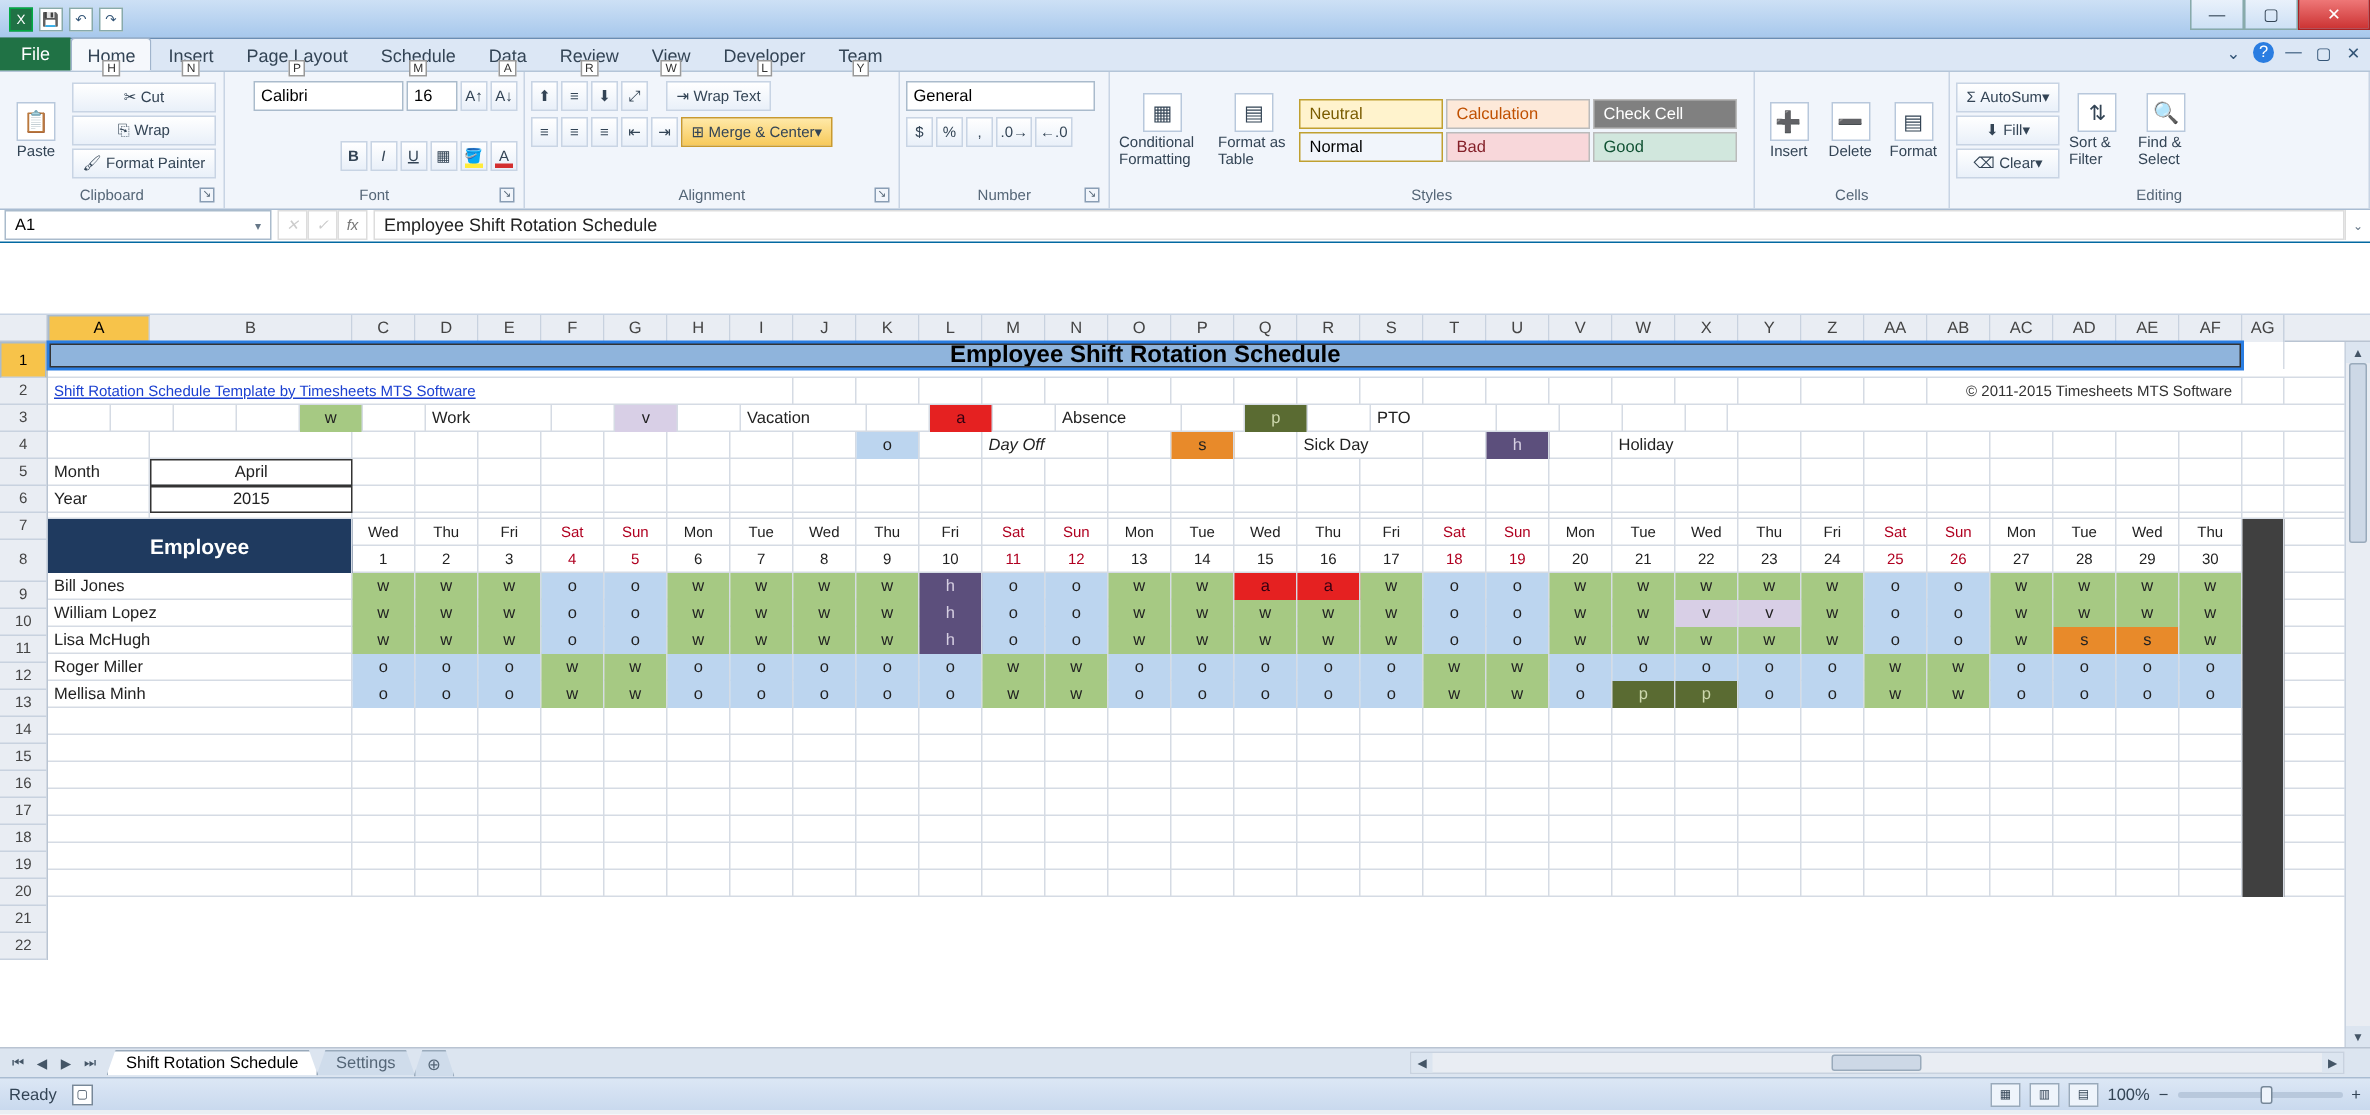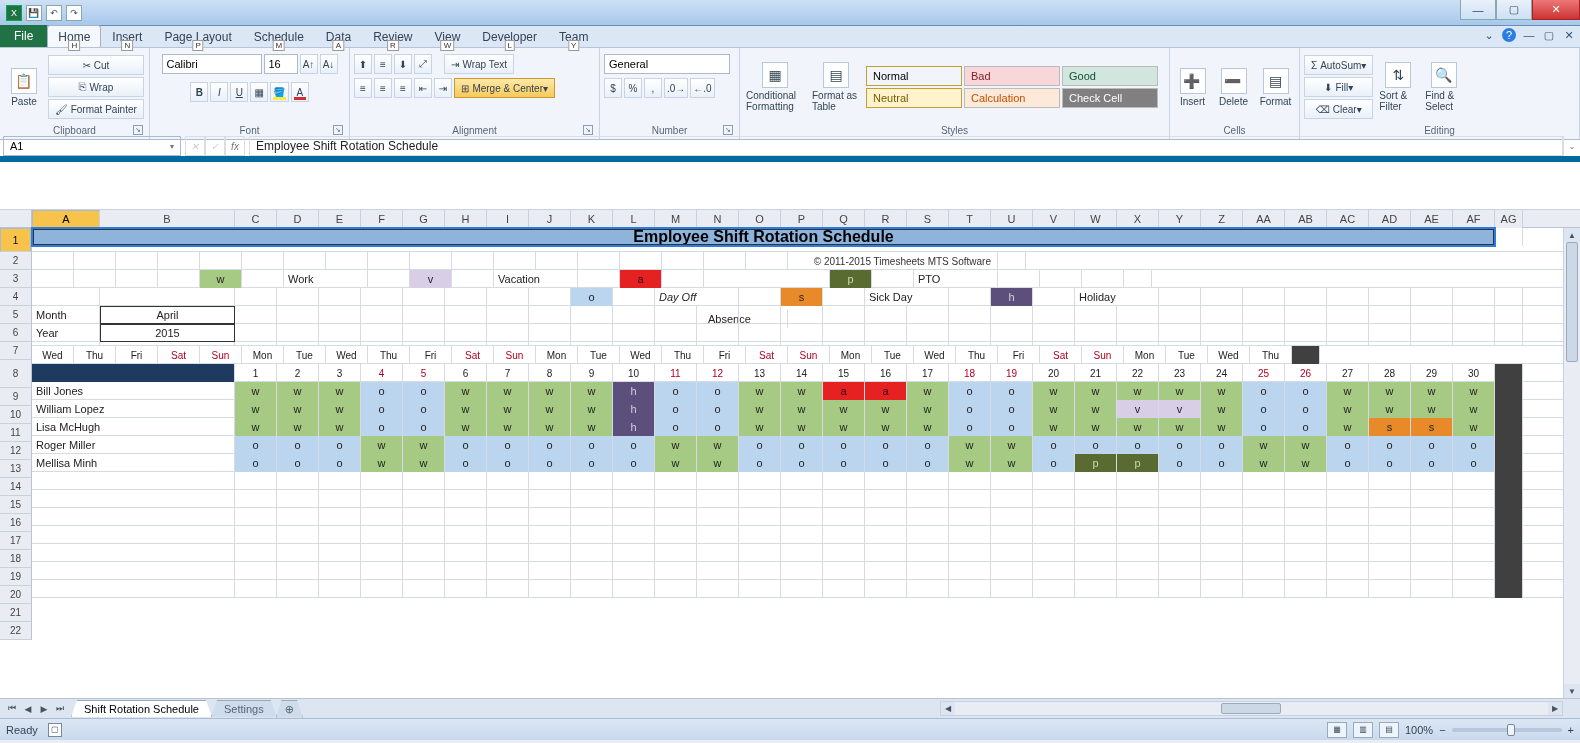--- a/index.html
+++ b/index.html
@@ -38,21 +38,21 @@
 .sel { height:20px; border:1px solid #abc; background:#fff; font-size:11px; padding:0 4px; }
 .stylebox { width:96px; height:20px; border:1px solid #bbb; font-size:11px; display:flex; align-items:center; padding:0 6px; }
 .sb-normal { border-color:#c0a030; }
 .sb-bad { background:#f8d7da; color:#842029; }
 .sb-good { background:#d1e7dd; color:#0f5132; }
 .sb-neutral { background:#fff3cd; color:#7a5c00; border-color:#c0a030; }
 .sb-calc { background:#fde9d9; color:#c05000; }
 .sb-check { background:#808080; color:#fff; }
 
 
-.fbar { height:22px; background:#fff; border-bottom:6px solid #0369a1; display:flex; align-items:flex-end; }
+.fbar { height:22px; background:#fff; border-bottom:1px solid #0369a1; display:flex; align-items:flex-start; }
 .namebox { width:178px; height:20px; border:1px solid #abc; margin:0 0 0 3px; font-size:11px; padding:0 6px; display:flex; align-items:center; justify-content:center; }
 .namebox .dd { margin-left:auto; font-size:8px; color:#678; }
 .fxicons { display:flex; gap:0; margin:0 4px; }
 .fxicons span { width:20px; height:20px; border:1px solid #ddd; display:flex; align-items:center; justify-content:center; color:#777; font-size:10px; font-style:italic; }
 .fxinput { flex:1; height:20px; border:1px solid #ddd; font-size:12px; padding:0 6px; display:flex; align-items:center; color:#222; }
 .fbar-expand { height:48px; background:#fff; border-bottom:1px solid #c8d4e4; }
 
 
 .gridwrap { position:relative; height:488px; overflow:hidden; background:#fff; }
 .corner { position:absolute; left:0; top:0; width:32px; height:18px; background:#e9edf3; border-right:1px solid #b9c4d2; border-bottom:1px solid #b9c4d2; }
@@ -189,21 +189,21 @@
       <div style="display:flex;flex-direction:column;gap:2px">
         <div class="minibtn wide">✂ <span style="margin-left:3px">Cut</span></div>
         <div class="minibtn wide">⎘ <span style="margin-left:3px">Wrap</span></div>
         <div class="minibtn wide">🖌 <span style="margin-left:3px">Format Painter</span></div>
       </div>
     </div>
     <div class="label"><span>Clipboard</span><span class="dl">↘</span></div>
   </div>
 
   <div class="rgroup" style="width:200px">
-    <div class="body" style="flex-direction:column;align-items:center;gap:8px;padding-top:4px">
+    <div class="body" style="flex-direction:column;align-items:flex-end;gap:20px;padding-top:4px">
       <div class="minirow">
         <input class="sel" style="width: 100px;" value="Calibri">
         <input class="sel" style="width: 34px;" value="16">
         <div class="minibtn">A↑</div>
         <div class="minibtn">A↓</div>
       </div>
       <div class="minirow">
         <div class="minibtn">
             <b>B</b>
           </div>
@@ -262,28 +262,28 @@
       <div class="bigbtn" style="width:62px">
           <div class="ico">▦</div>
           <span>Conditional Formatting</span>
         </div>
       <div class="bigbtn" style="width:52px">
           <div class="ico">▤</div>
           <span>Format as Table</span>
         </div>
       <div style="display:flex;flex-direction:column;gap:2px">
         <div style="display:flex;gap:2px">
+          <div class="stylebox sb-neutral">Neutral</div>
+          <div class="stylebox sb-calc">Calculation</div>
+          <div class="stylebox sb-check">Check Cell</div>
+        </div>
+        <div style="display:flex;gap:2px">
           <div class="stylebox sb-normal">Normal</div>
           <div class="stylebox sb-bad">Bad</div>
           <div class="stylebox sb-good">Good</div>
-        </div>
-        <div style="display:flex;gap:2px">
-          <div class="stylebox sb-neutral">Neutral</div>
-          <div class="stylebox sb-calc">Calculation</div>
-          <div class="stylebox sb-check">Check Cell</div>
         </div>
       </div>
     </div>
     <div class="label"><span>Styles</span></div>
   </div>
 
   <div class="rgroup" style="width:130px">
     <div class="body">
       <div class="bigbtn" style="width:38px">
           <div class="ico">➕</div>
@@ -396,20 +396,21 @@
       <div class="rowhead">20</div>
       <div class="rowhead">21</div>
       <div class="rowhead">22</div>
     </div>
   <div class="cells" id="cells">
       <div class="r" style="height: 24px;">
         <div class="c banner" style="width: 1463px; outline: rgb(42, 125, 225) solid 2px; outline-offset: -1px;">Employee Shift Rotation Schedule</div>
         <div class="c" style="width: 28px;"></div>
       </div>
       <div class="r">
+        <div class="c link" style="width: 497px;">Shift Rotation Schedule Template by Timesheets MTS Software</div>
         <div class="c" style="width: 42px;"></div>
         <div class="c" style="width: 42px;"></div>
         <div class="c" style="width: 42px;"></div>
         <div class="c" style="width: 42px;"></div>
         <div class="c" style="width: 42px;"></div>
         <div class="c" style="width: 42px;"></div>
         <div class="c" style="width: 42px;"></div>
         <div class="c" style="width: 42px;"></div>
         <div class="c" style="width: 42px;"></div>
         <div class="c" style="width: 42px;"></div>
@@ -432,21 +433,21 @@
         <div class="c lg-w" style="width: 42px;">w</div>
         <div class="c" style="width: 42px;"></div>
         <div class="c lefttxt" style="width: 84px;">Work</div>
         <div class="c" style="width: 42px;"></div>
         <div class="c lg-v" style="width: 42px;">v</div>
         <div class="c" style="width: 42px;"></div>
         <div class="c lefttxt" style="width: 84px;">Vacation</div>
         <div class="c" style="width: 42px;"></div>
         <div class="c lg-a" style="width: 42px;">a</div>
         <div class="c" style="width: 42px;"></div>
-        <div class="c lefttxt" style="width: 84px; margin-top: 40px;">Absence</div>
+        <div class="c lefttxt" style="width: 84px;">Absence</div>
         <div class="c" style="width: 42px;"></div>
         <div class="c lg-p" style="width: 42px;">p</div>
         <div class="c" style="width: 42px;"></div>
         <div class="c lefttxt" style="width: 84px;">PTO</div>
         <div class="c" style="width: 42px;"></div>
         <div class="c" style="width: 42px;"></div>
         <div class="c" style="width: 42px;"></div>
         <div class="c" style="width: 28px;"></div>
       </div>
       <div class="r">
@@ -580,20 +581,21 @@
         <div class="c" style="width: 42px; height: 4px;"></div>
         <div class="c" style="width: 42px; height: 4px;"></div>
         <div class="c" style="width: 42px; height: 4px;"></div>
         <div class="c" style="width: 42px; height: 4px;"></div>
         <div class="c" style="width: 42px; height: 4px;"></div>
         <div class="c" style="width: 42px; height: 4px;"></div>
         <div class="c" style="width: 42px; height: 4px;"></div>
         <div class="c" style="width: 28px; height: 4px;"></div>
       </div>
       <div class="r">
+        <div class="c emphdr" style="width: 203px; border-bottom: none; height: 36px; position: relative; z-index: 2; margin-bottom: -18px;">Employee</div>
         <div class="c dayh" style="width: 42px;">Wed</div>
         <div class="c dayh" style="width: 42px;">Thu</div>
         <div class="c dayh" style="width: 42px;">Fri</div>
         <div class="c dayh wknd" style="width: 42px;">Sat</div>
         <div class="c dayh wknd" style="width: 42px;">Sun</div>
         <div class="c dayh" style="width: 42px;">Mon</div>
         <div class="c dayh" style="width: 42px;">Tue</div>
         <div class="c dayh" style="width: 42px;">Wed</div>
         <div class="c dayh" style="width: 42px;">Thu</div>
         <div class="c dayh" style="width: 42px;">Fri</div>

